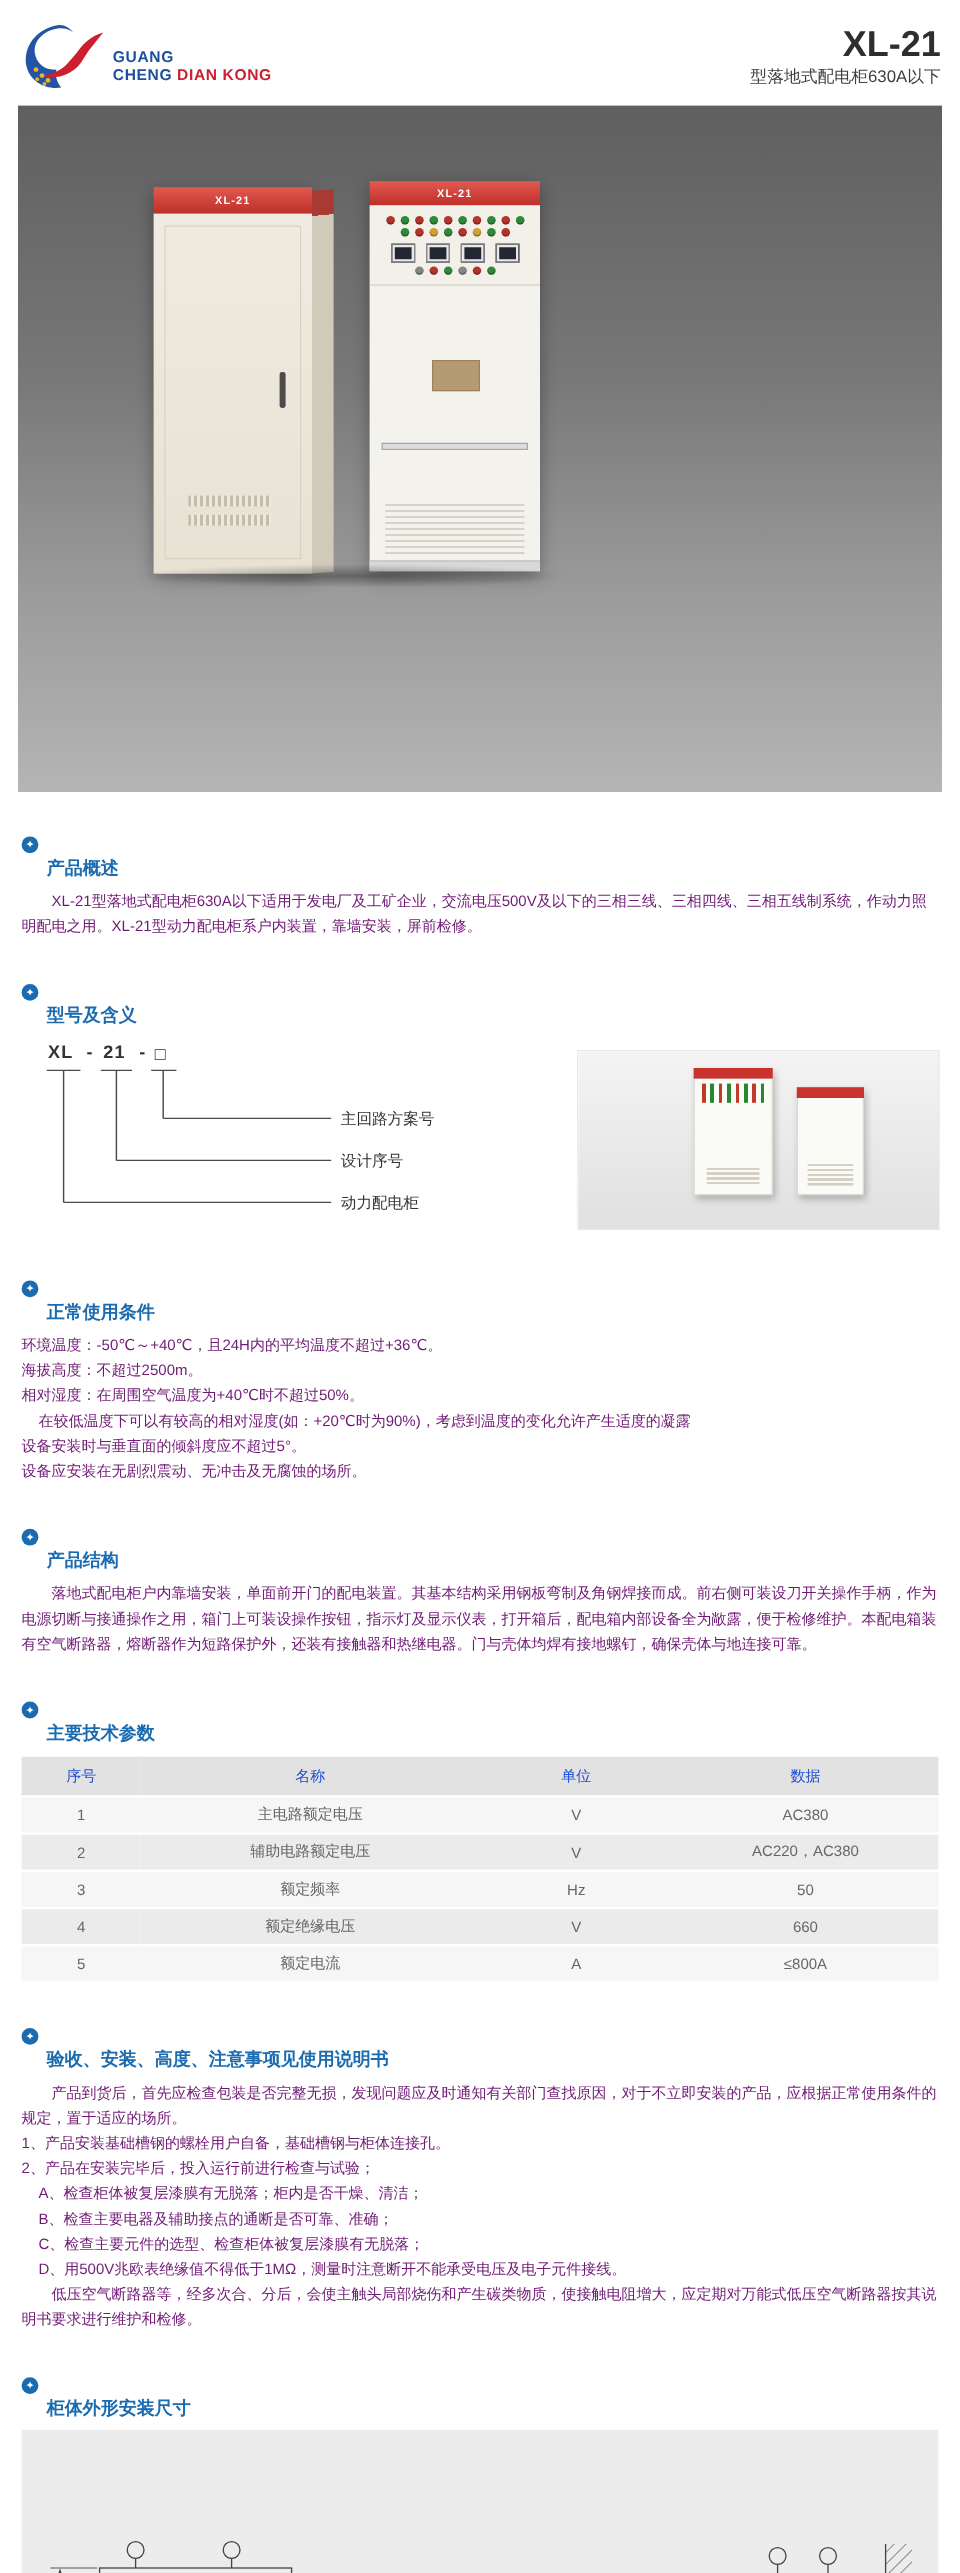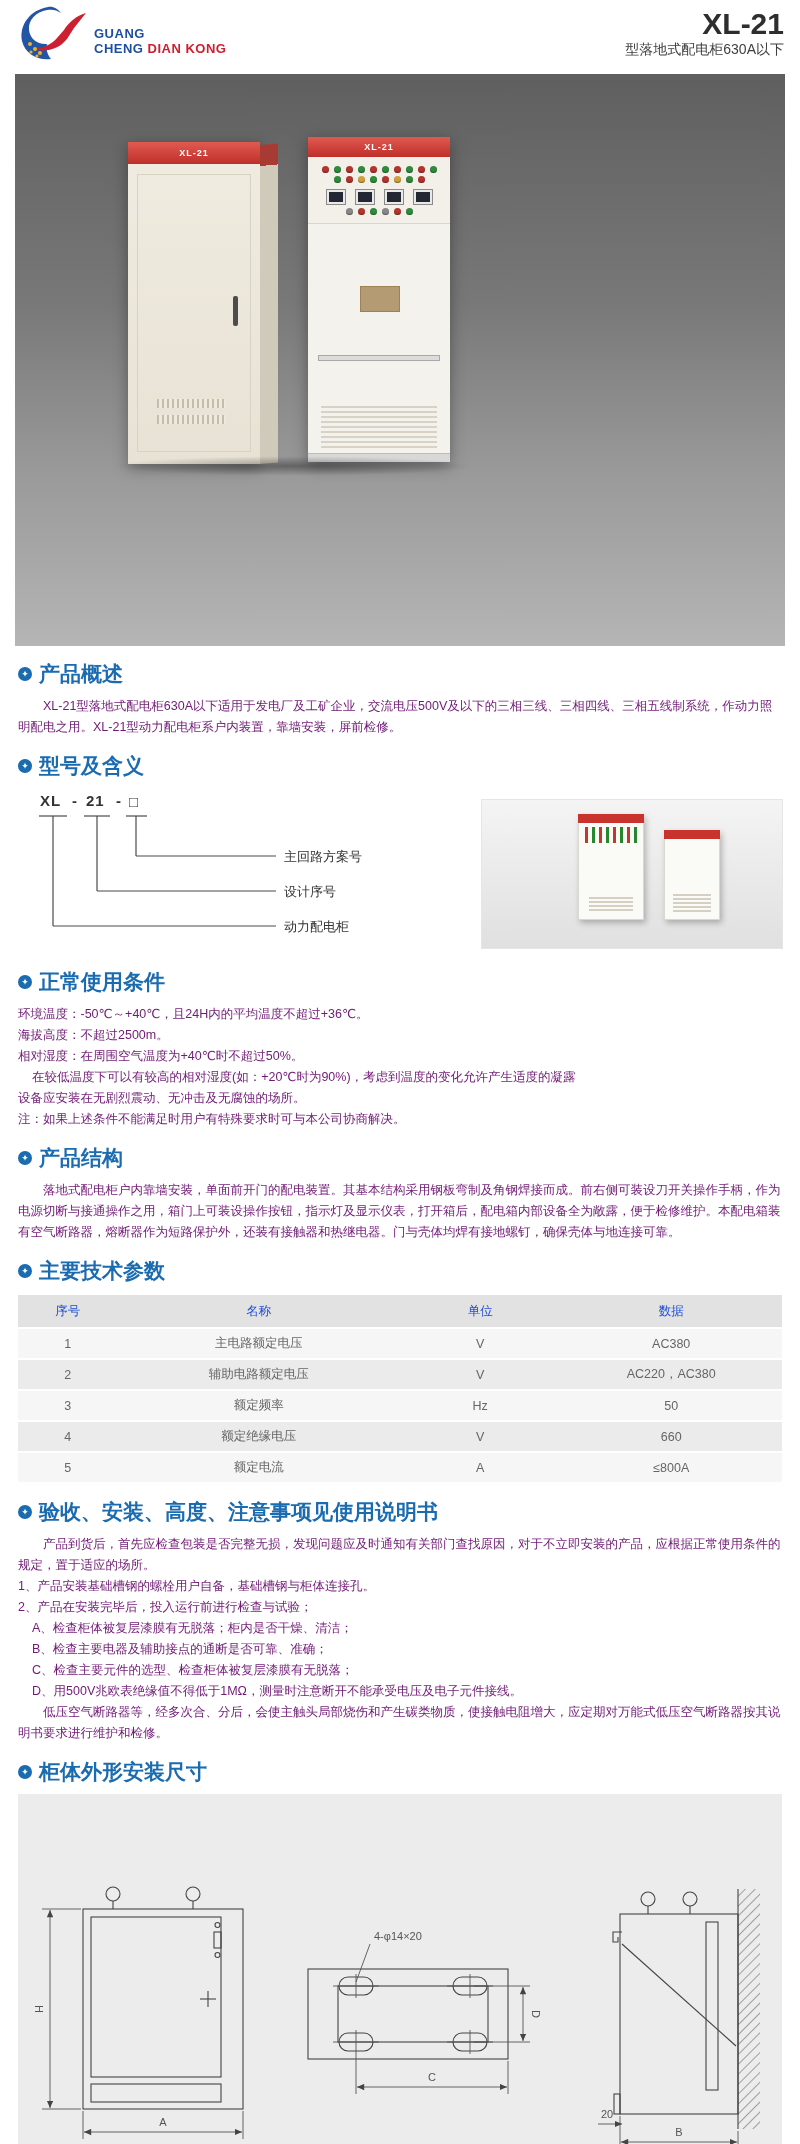--- a/index.html
+++ b/index.html
@@ -1,20 +1,20 @@
 <!DOCTYPE html>
 <html><head>
 <meta charset="utf-8">
 <style>
   html,body{margin:0;padding:0;background:#fff;}
   body{width:800px;font-family:"Liberation Sans","DejaVu Sans",sans-serif;color:#3f3f3f;}
   .page{width:800px;overflow:hidden;background:#fff;}
 
   
-  .header{display:flex;justify-content:space-between;align-items:flex-start;padding:4px 16px 4px 18px;height:62px;}
+  .header{display:flex;justify-content:space-between;align-items:flex-start;padding:18px 16px 4px 18px;height:62px;}
   .logo{display:flex;align-items:flex-start;gap:6px;}
   .logo-words{margin-top:22px;line-height:15px;font-weight:bold;letter-spacing:.5px;font-size:13px;}
   .lw-blue{color:#1d4f9e;} .lw-red{color:#cc2030;}
   .title-block{text-align:right;margin-top:4px;}
   .page-title{font-size:30px;font-weight:bold;color:#2e2e2e;line-height:32px;}
   .page-subtitle{font-size:14px;color:#3f3f3f;margin-top:1px;}
 
   
   .hero{position:relative;margin:4px 15px 0;height:572px;
         background:linear-gradient(180deg,#5f5f5f 0%,#787878 40%,#9a9a9a 70%,#b5b5b5 100%);overflow:hidden;}
@@ -43,21 +43,21 @@
         background:repeating-linear-gradient(0deg,#d7d2c5 0 2px,#f4f2ec 2px 5px);}
   .cab-base{position:absolute;left:0;right:0;bottom:0;height:8px;background:#d8d8d8;border-top:1px solid #bdbdbd;}
   .floor-shadow{position:absolute;left:95px;top:382px;width:365px;height:20px;
         background:radial-gradient(ellipse at center,rgba(0,0,0,.35),rgba(0,0,0,0) 70%);}
 
   
   .content{padding:0 18px;}
   .sec-h{display:flex;align-items:center;gap:7px;margin:14px 0 8px;}
   .sec-icon{width:14px;height:14px;border-radius:50%;background:#1b6bb0;color:#fff;display:inline-flex;
         align-items:center;justify-content:center;font-size:9px;line-height:14px;flex:0 0 14px;}
-  .sec-title{font-size:21px;font-weight:bold;color:#1b6bb0;}
+  .sec-title{font-size:15px;font-weight:bold;color:#1b6bb0;margin-top:40px;}
   .txt{font-size:12.5px;line-height:21px;color:#701a75;}
   .para{text-indent:2em;}
   .ind1{padding-left:14px;}
 
   
   .model-row{position:relative;height:166px;}
   .model-svg{position:absolute;left:8px;top:0;}
   .dia-line{stroke:#4a4a4a;stroke-width:1.2;fill:none;}
   .dia-code{font-size:15px;fill:#333;font-weight:bold;letter-spacing:1px;}
   .dia-label{font-size:13px;fill:#333;}
@@ -240,22 +240,22 @@
     <div class="sec-h">
       <span class="sec-icon">✦</span>
       <span class="sec-title">正常使用条件</span>
     </div>
     <div class="txt">
 
     <div>环境温度：-50℃～+40℃，且24H内的平均温度不超过+36℃。</div>
         <div>海拔高度：不超过2500m。</div>
         <div>相对湿度：在周围空气温度为+40℃时不超过50%。</div>
         <div class="ind1">在较低温度下可以有较高的相对湿度(如：+20℃时为90%)，考虑到温度的变化允许产生适度的凝露</div>
+        <div>设备安装时与垂直面的倾斜度应不超过5°。</div>
         <div>设备应安装在无剧烈震动、无冲击及无腐蚀的场所。</div>
-        <div>注：如果上述条件不能满足时用户有特殊要求时可与本公司协商解决。</div>
       </div>
 
     <div class="sec-h">
       <span class="sec-icon">✦</span>
       <span class="sec-title">产品结构</span>
     </div>
     <div class="txt para">落地式配电柜户内靠墙安装，单面前开门的配电装置。其基本结构采用钢板弯制及角钢焊接而成。前右侧可装设刀开关操作手柄，作为电源切断与接通操作之用，箱门上可装设操作按钮，指示灯及显示仪表，打开箱后，配电箱内部设备全为敞露，便于检修维护。本配电箱装有空气断路器，熔断器作为短路保护外，还装有接触器和热继电器。门与壳体均焊有接地螺钉，确保壳体与地连接可靠。</div>
 
     <div class="sec-h">
       <span class="sec-icon">✦</span>

